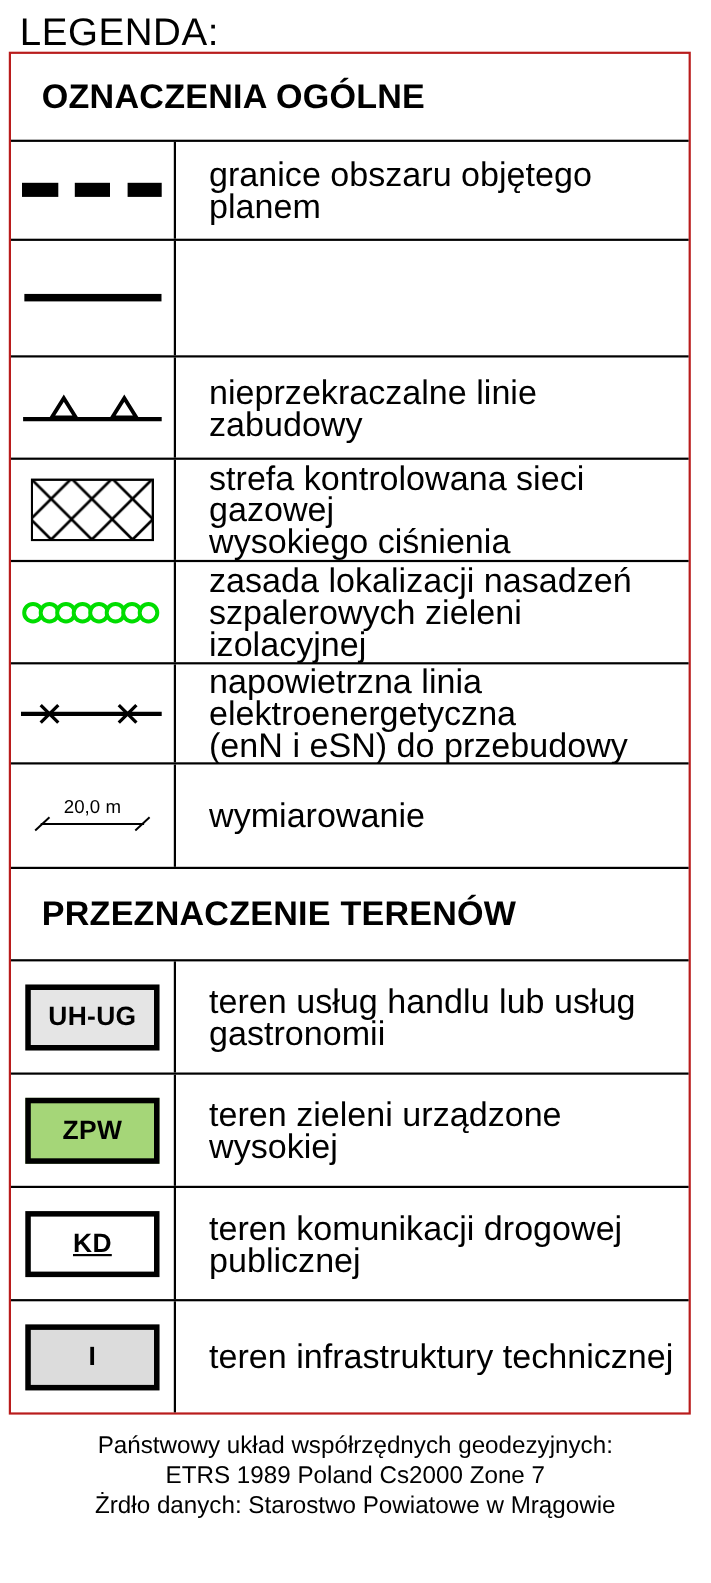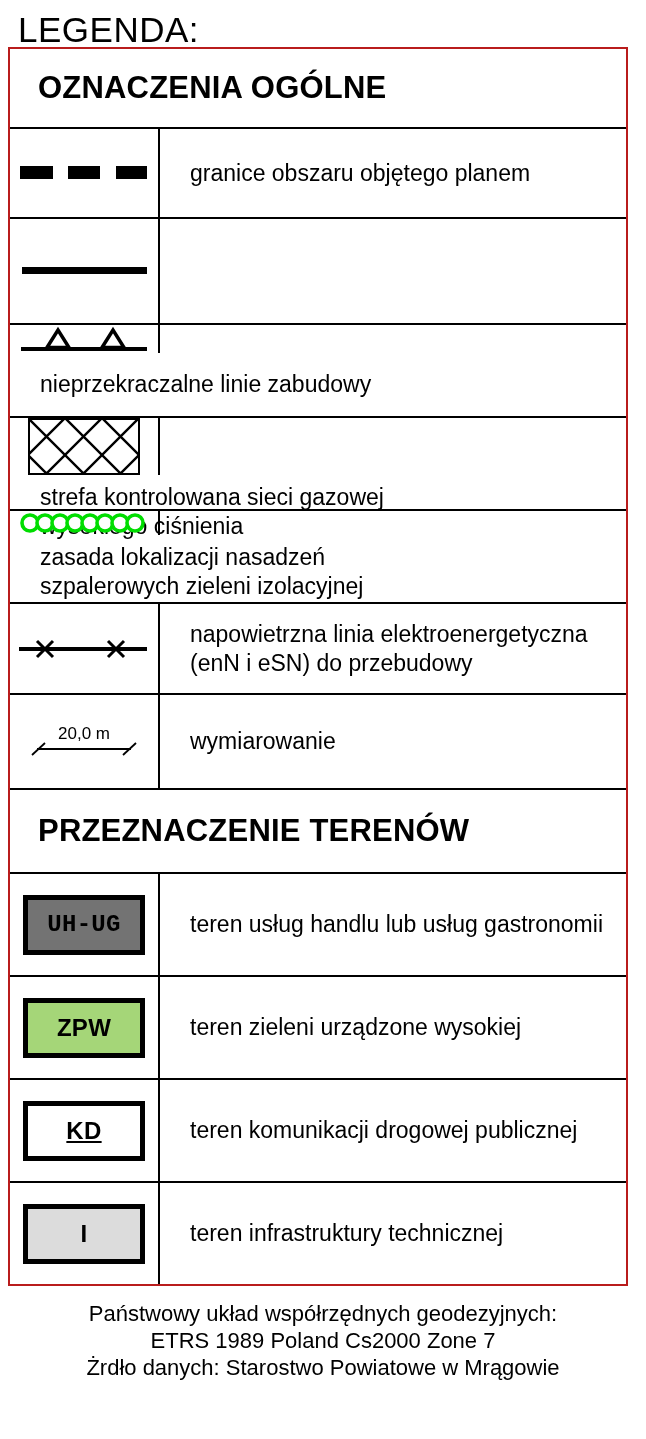--- a/index.html
+++ b/index.html
@@ -58,27 +58,27 @@
     box-sizing: border-box;
   }
   .txt-cell {
     flex: 1;
     display: flex;
     align-items: center;
     padding: 8px 10px 8px 30px;
     box-sizing: border-box;
   }
   .row-label {
-    font-size: 23px;
+    font-size: 31px;
     line-height: 29px;
     white-space: pre-wrap;
   }
   .r-90  { height: 90px; }
   .r-106 { height: 106px; }
-  .r-93  { height: 93px; flex-direction: column; }
+  .r-93  { height: 93px; }
   .r-91  { height: 91px; }
   .r-95  { height: 95px; }
   .r-103 { height: 103px; }
 
   .zone-box {
     width: 112px;
     height: 50px;
     border: 5px solid #000;
     display: flex;
     align-items: center;
@@ -214,21 +214,21 @@
         <span class="row-label">wymiarowanie</span>
       </div>
     </div>
 
     <div class="section-header h-84">
       <span>PRZEZNACZENIE TERENÓW</span>
     </div>
 
     <div class="legend-row r-103">
       <div class="sym-cell">
-        <div class="zone-box" style="background-color: #737373; font-family: Liberation Mono, monospace;">
+        <div class="zone-box" style="background-color: #e5e5e5;">
           <span>UH-UG</span>
         </div>
       </div>
       <div class="txt-cell">
         <span class="row-label">teren usług handlu lub usług gastronomii</span>
       </div>
     </div>
 
     <div class="legend-row r-103">
       <div class="sym-cell">

